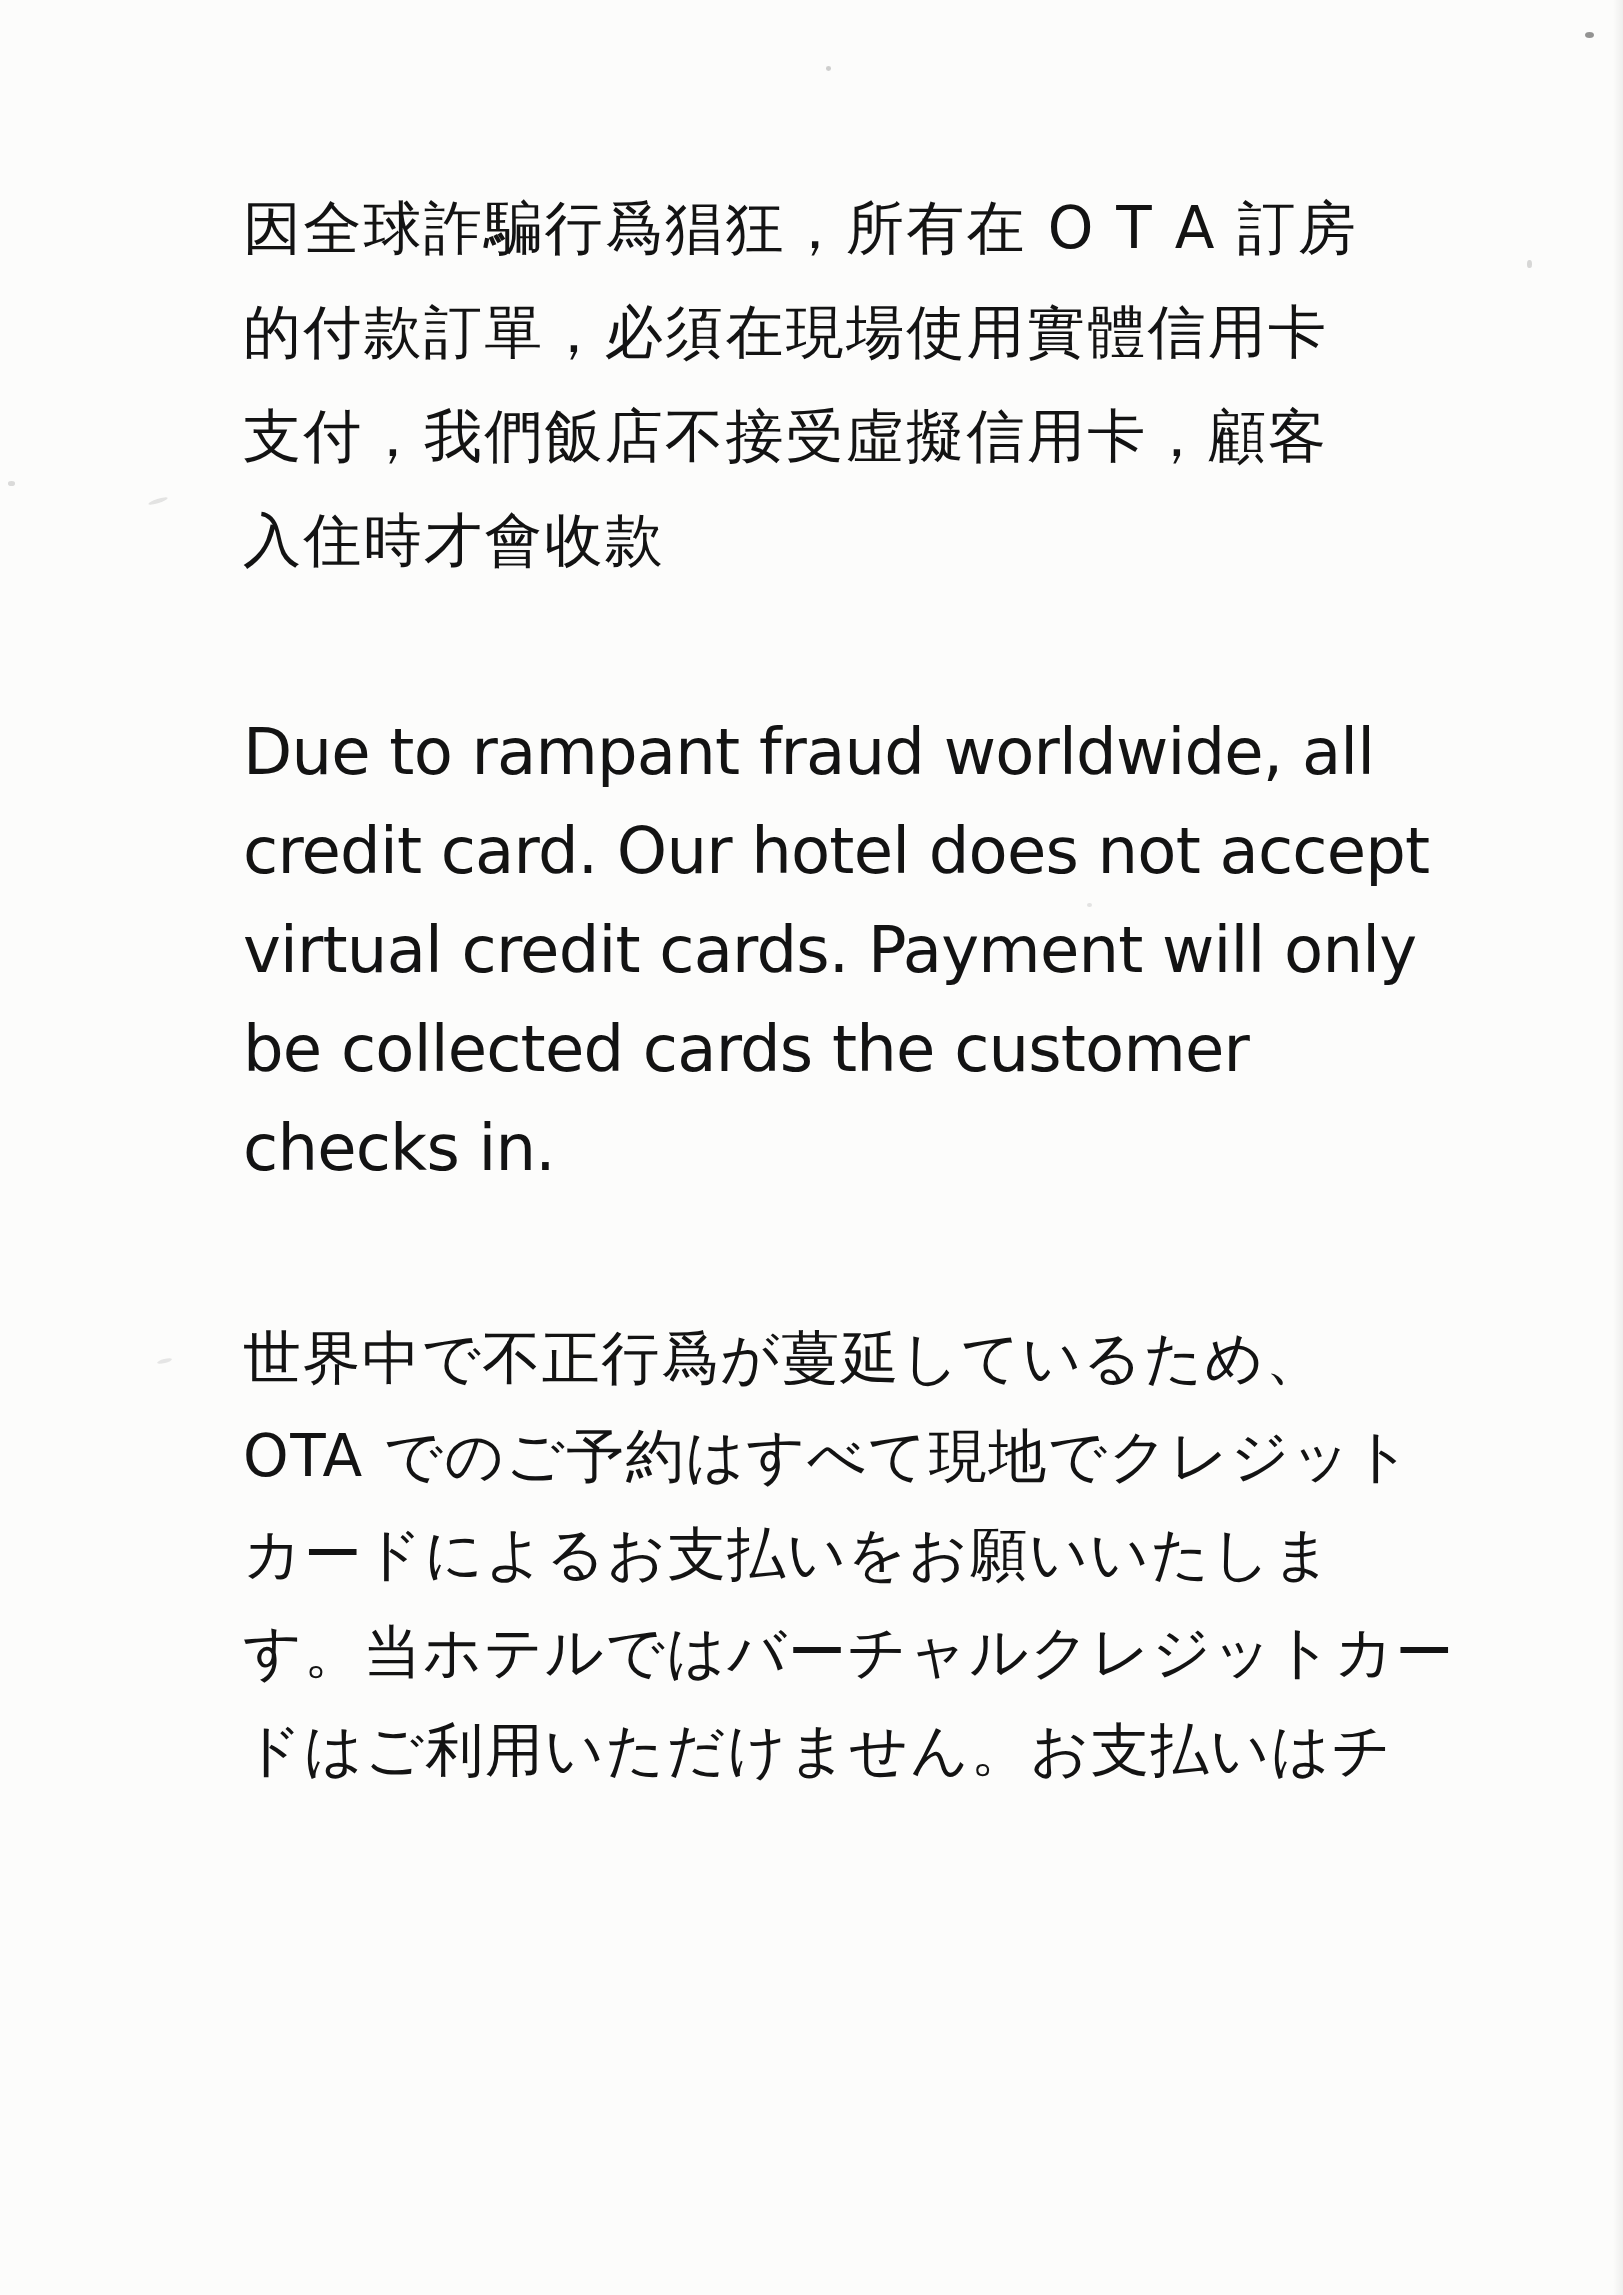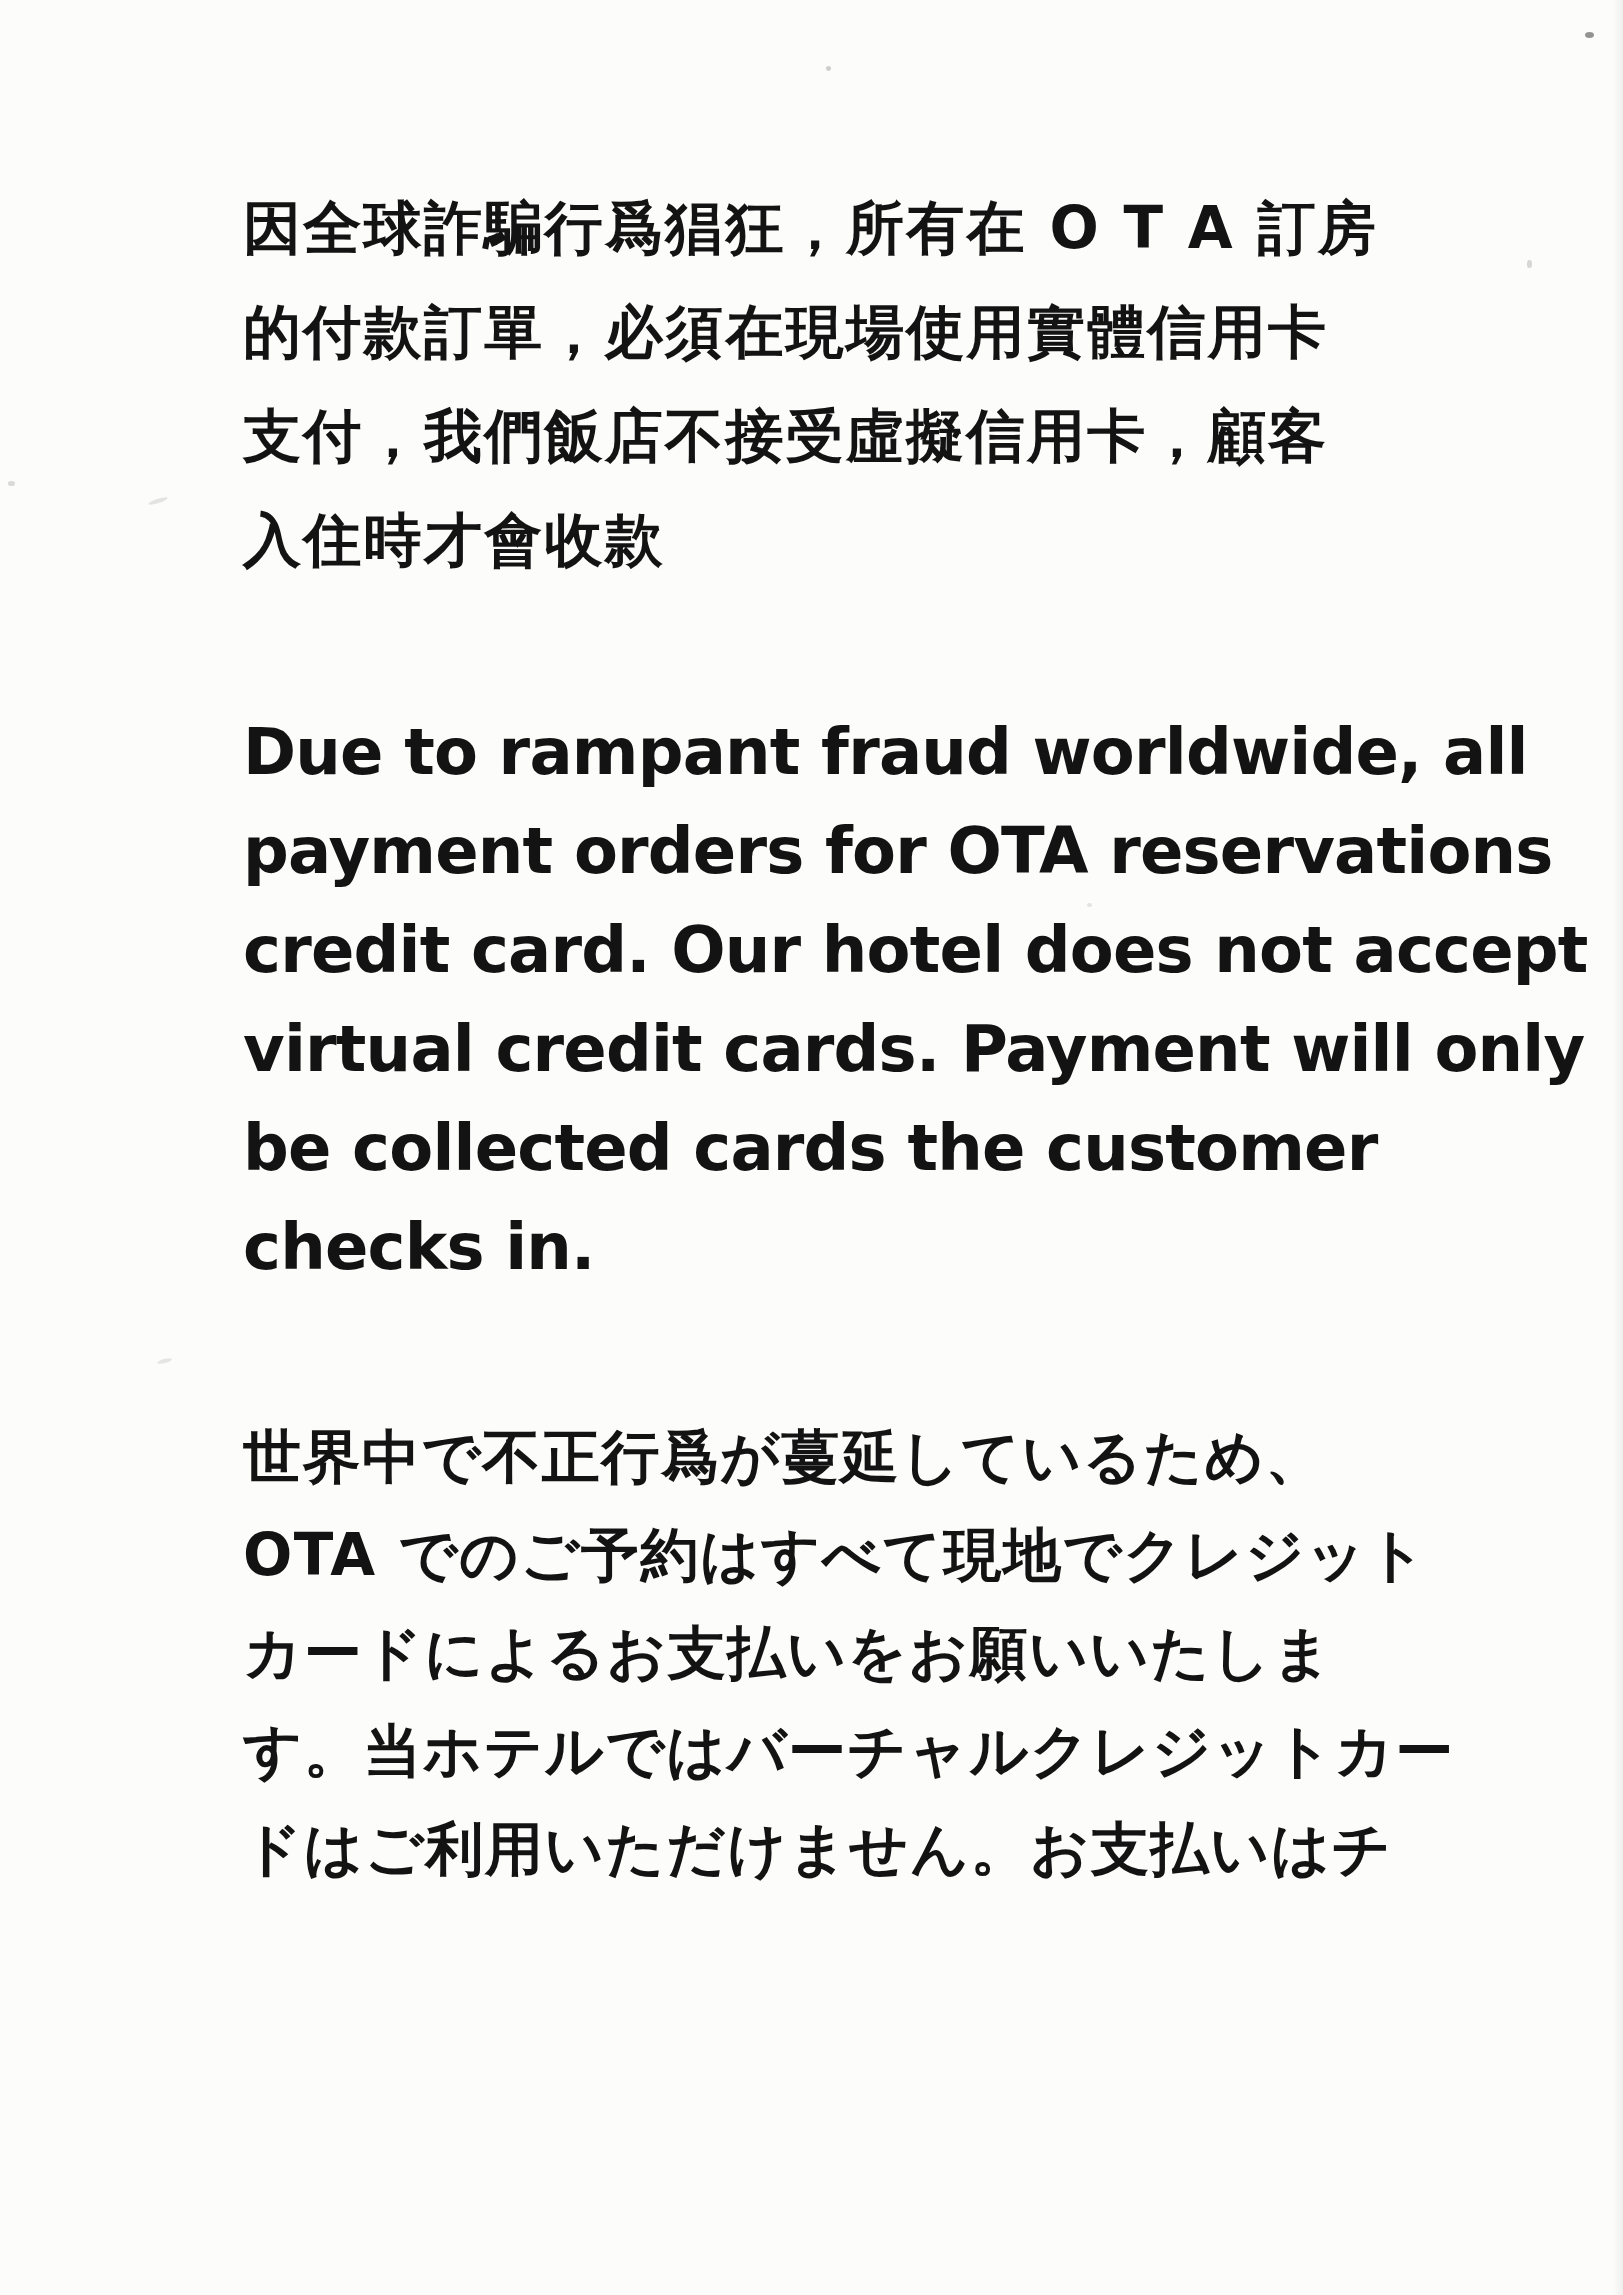--- a/index.html
+++ b/index.html
@@ -8,21 +8,21 @@
     background: #e8e8e8;
   }
   .page {
     position: relative;
     width: 1624px;
     height: 2295px;
     margin: 0 auto;
     background: #fcfcfb;
     overflow: hidden;
     font-family: "DejaVu Sans", "Liberation Sans", sans-serif;
-    font-weight: 700;
+    font-weight: 400;
     color: #131313;
   }
   
   .scan-edge {
     position: absolute;
     top: 0;
     right: 0;
     width: 10.7px;
     height: 100%;
     background: linear-gradient(to right, rgba(0,0,0,0), rgba(0,0,0,0.06));
@@ -80,21 +80,20 @@
 
     <div class="para para-zh" lang="zh-Hant">
       <div class="line">因全球詐騙行爲猖狂，所有在 O T A 訂房</div>
       <div class="line">的付款訂單，必須在現場使用實體信用卡</div>
       <div class="line">支付，我們飯店不接受虛擬信用卡，顧客</div>
       <div class="line">入住時才會收款</div>
     </div>
 
     <div class="para para-en" lang="en">
       <div class="line">Due to rampant fraud worldwide, all</div>
-      <div class="line">payment orders for OTA reservations</div>
       <div class="line">credit card. Our hotel does not accept</div>
       <div class="line">virtual credit cards. Payment will only</div>
       <div class="line">be collected cards the customer</div>
       <div class="line">checks in.</div>
     </div>
 
     <div class="para para-ja" lang="ja">
       <div class="line">世界中で不正行爲が蔓延しているため、</div>
       <div class="line">OTA でのご予約はすべて現地でクレジット</div>
       <div class="line">カードによるお支払いをお願いいたしま</div>

